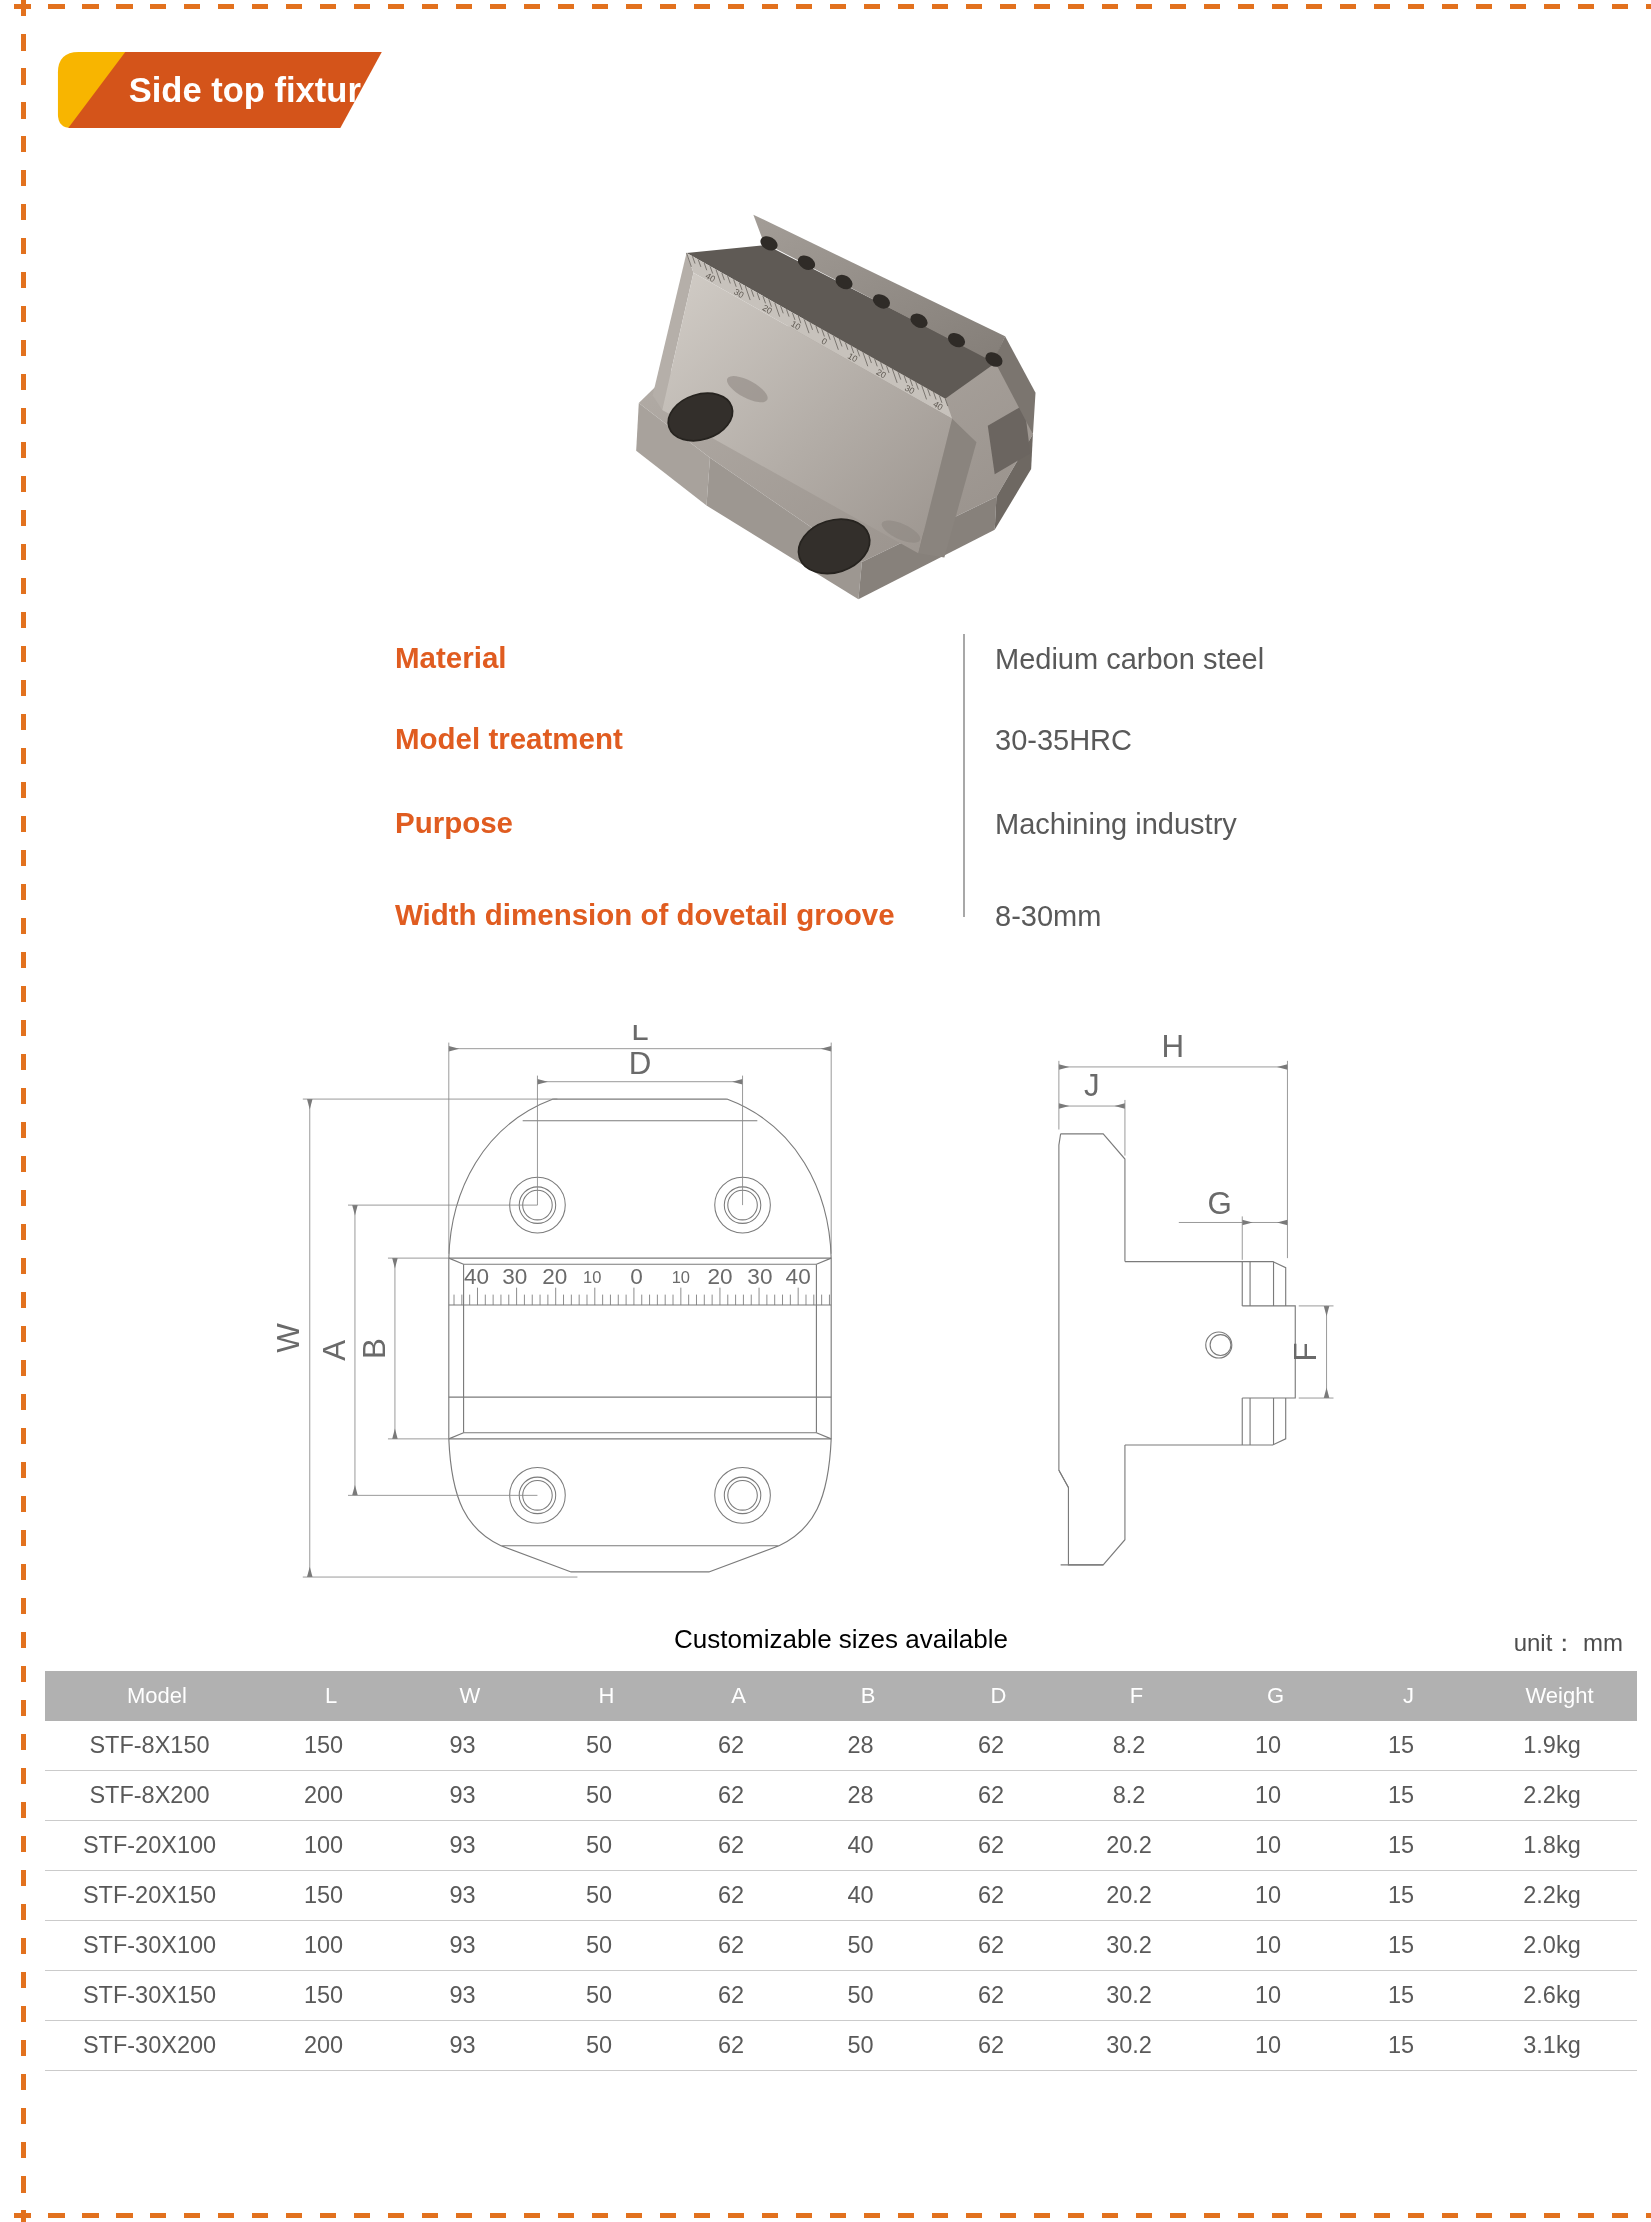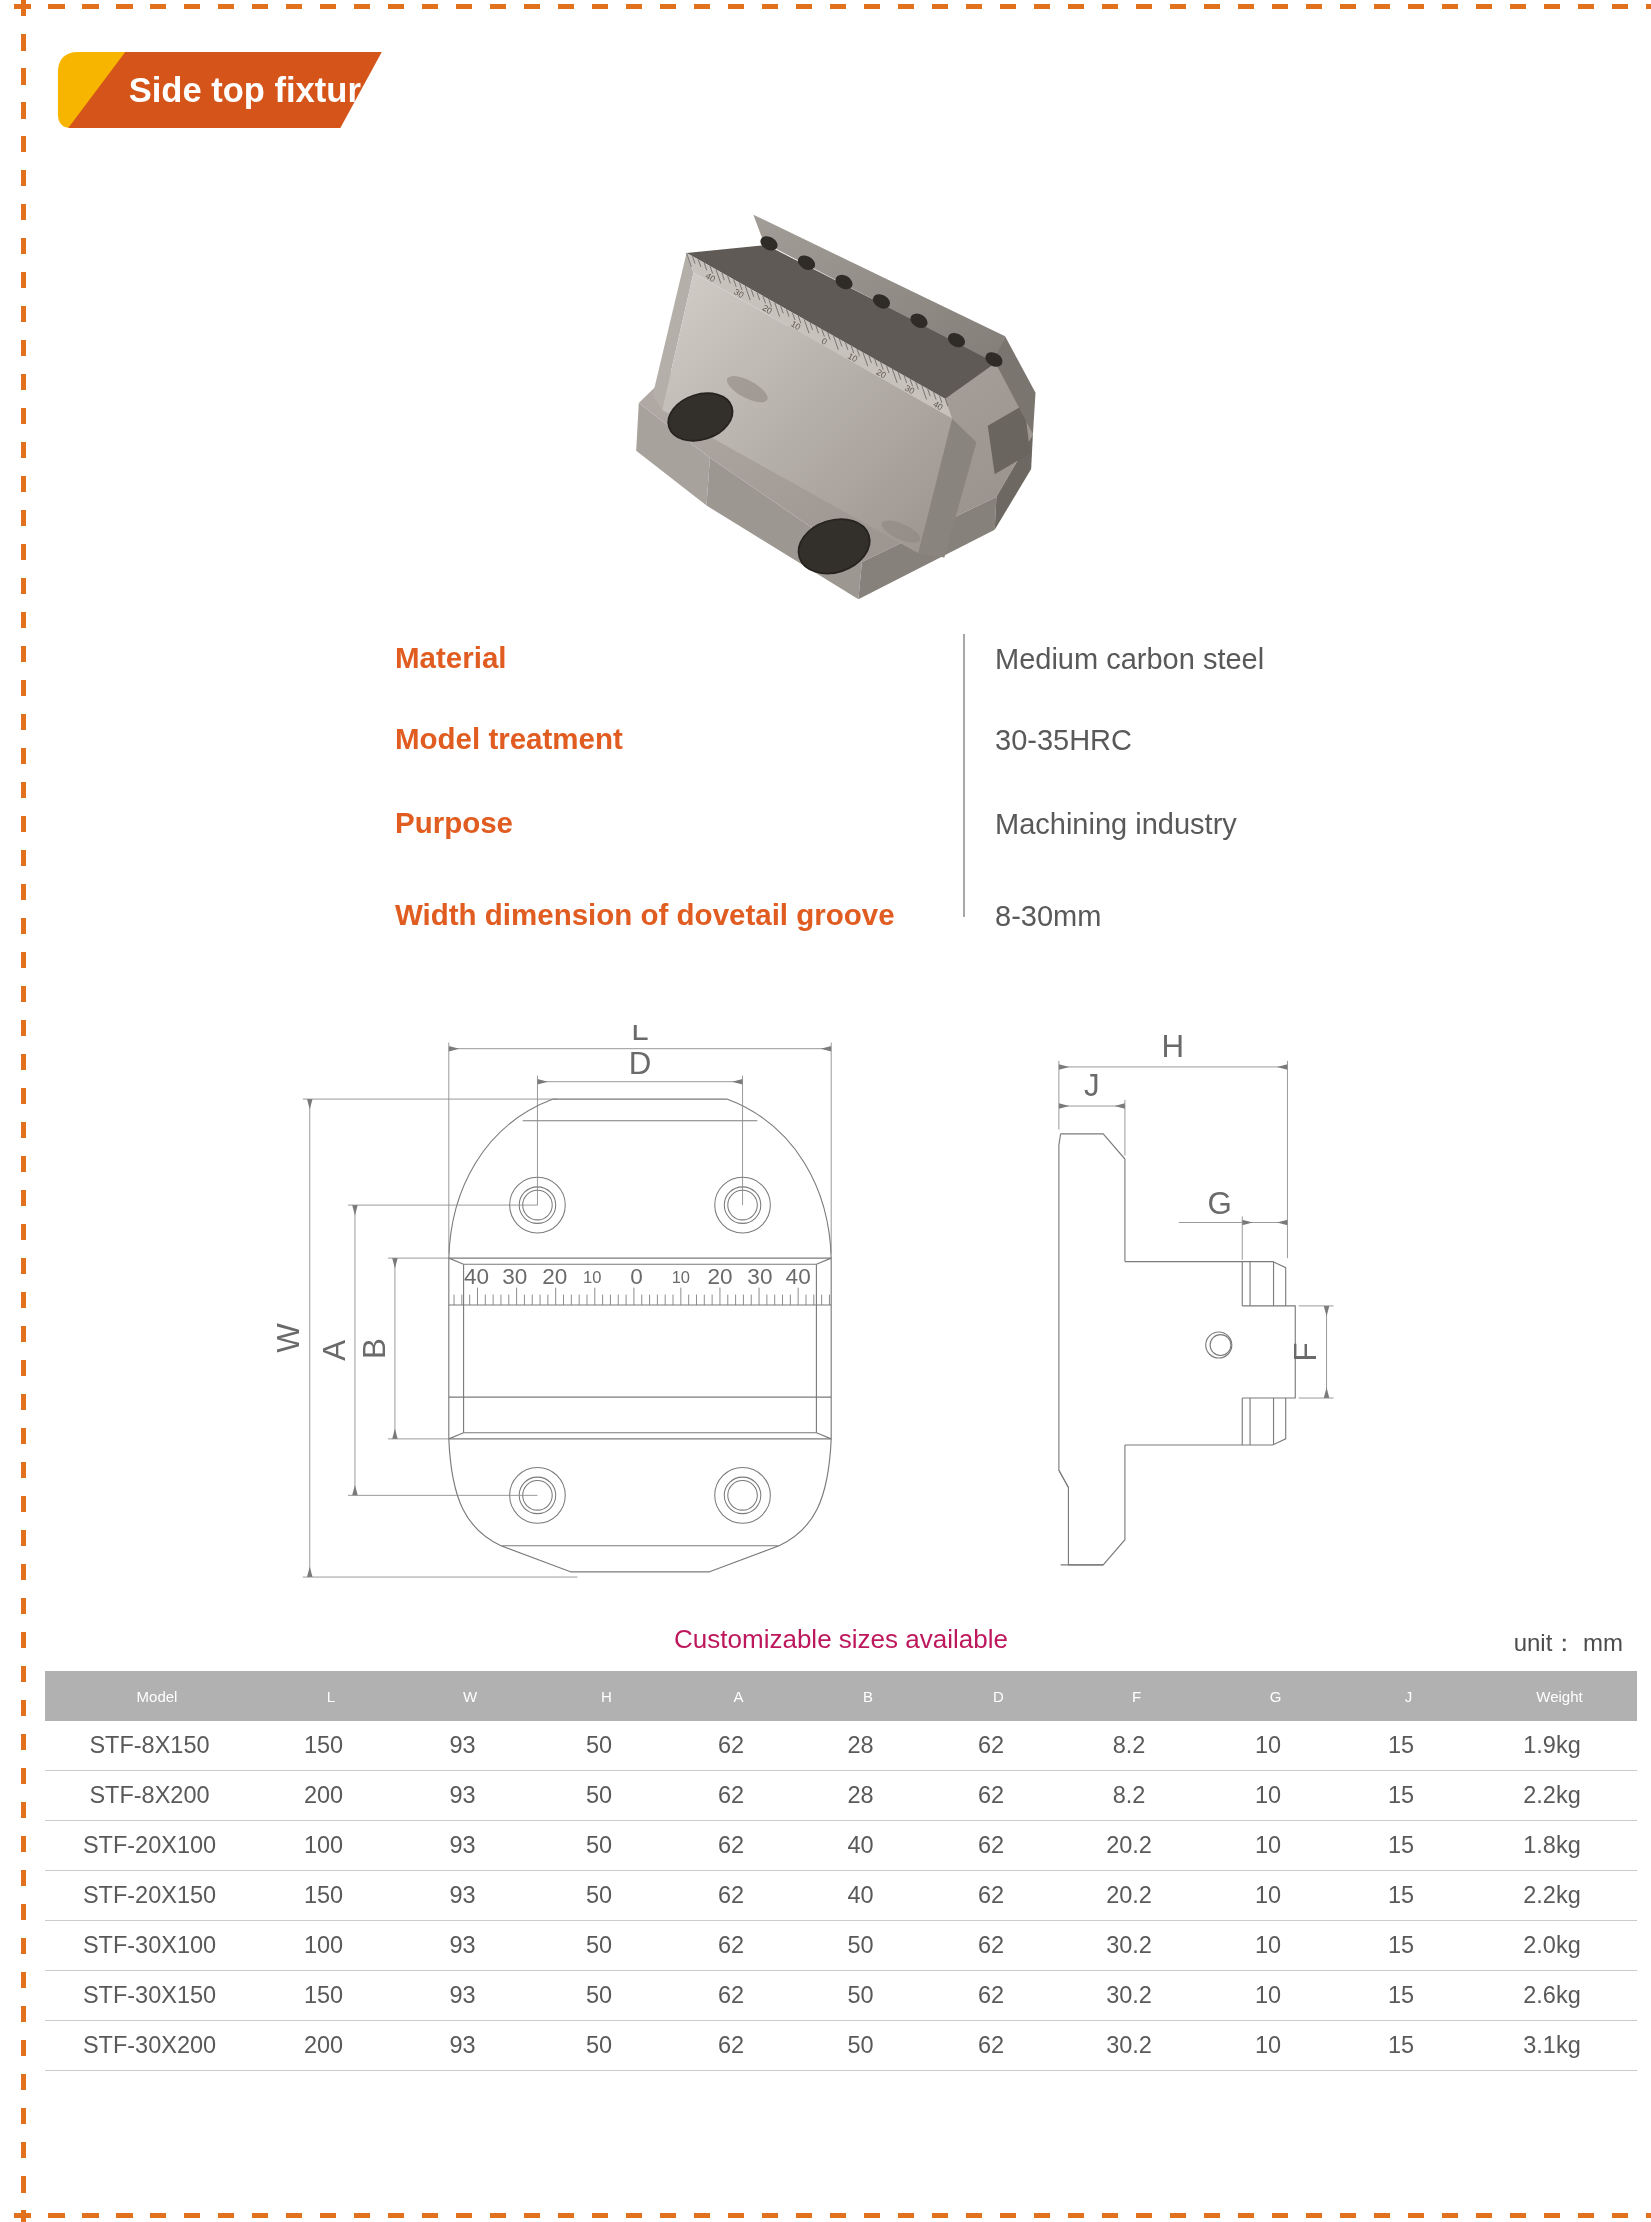--- a/index.html
+++ b/index.html
@@ -24,24 +24,24 @@
   .spec-label{position:absolute;left:0;top:0;font-size:29.5px;font-weight:600;color:#e05c20;
     white-space:nowrap;line-height:35px;}
   .spec-value{position:absolute;left:600px;top:1.7px;font-size:29px;color:#595959;
     white-space:nowrap;line-height:35px;}
   .spec-div{position:absolute;left:949px;top:634px;width:1.7px;height:283px;background:#a8a8a8;}
   
   .drawings{position:absolute;left:261px;top:1025px;}
   .drawings text{font-family:"Liberation Sans","DejaVu Sans",sans-serif;fill:#6a6a6a;}
   
   .tbl-title{position:absolute;left:31px;top:1624px;width:1592px;text-align:center;
-    font-size:26px;color:#be185d;}
+    font-size:26px;color:#000000;}
   .tbl-unit{position:absolute;right:42px;top:1627px;font-size:24px;color:#4d4d4d;}
   table.sizes{position:absolute;left:31px;top:1671px;width:1592px;border-collapse:collapse;}
-  table.sizes th{background:#b1b1b1;color:#ffffff;font-weight:normal;font-size:15px;
+  table.sizes th{background:#b1b1b1;color:#ffffff;font-weight:normal;font-size:22px;
     height:48px;text-align:center;padding-left:16px;}
   table.sizes td{color:#595959;font-size:23.5px;height:47px;text-align:center;
     border-bottom:0.9px solid #cbcbcb;background:#fff;}
   .product{position:absolute;left:600px;top:193px;}
 </style>
 </head>
 <body>
 
 <div class="page">
   <div class="dash top"></div>

